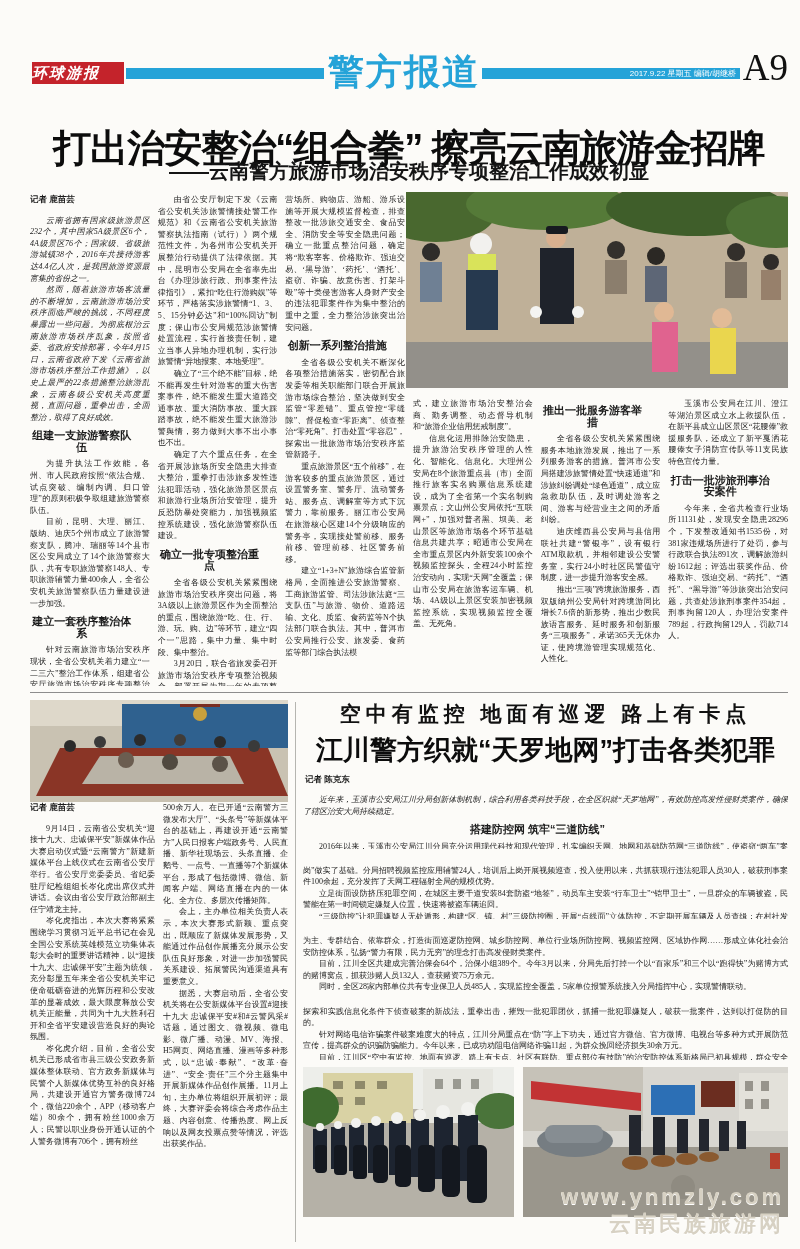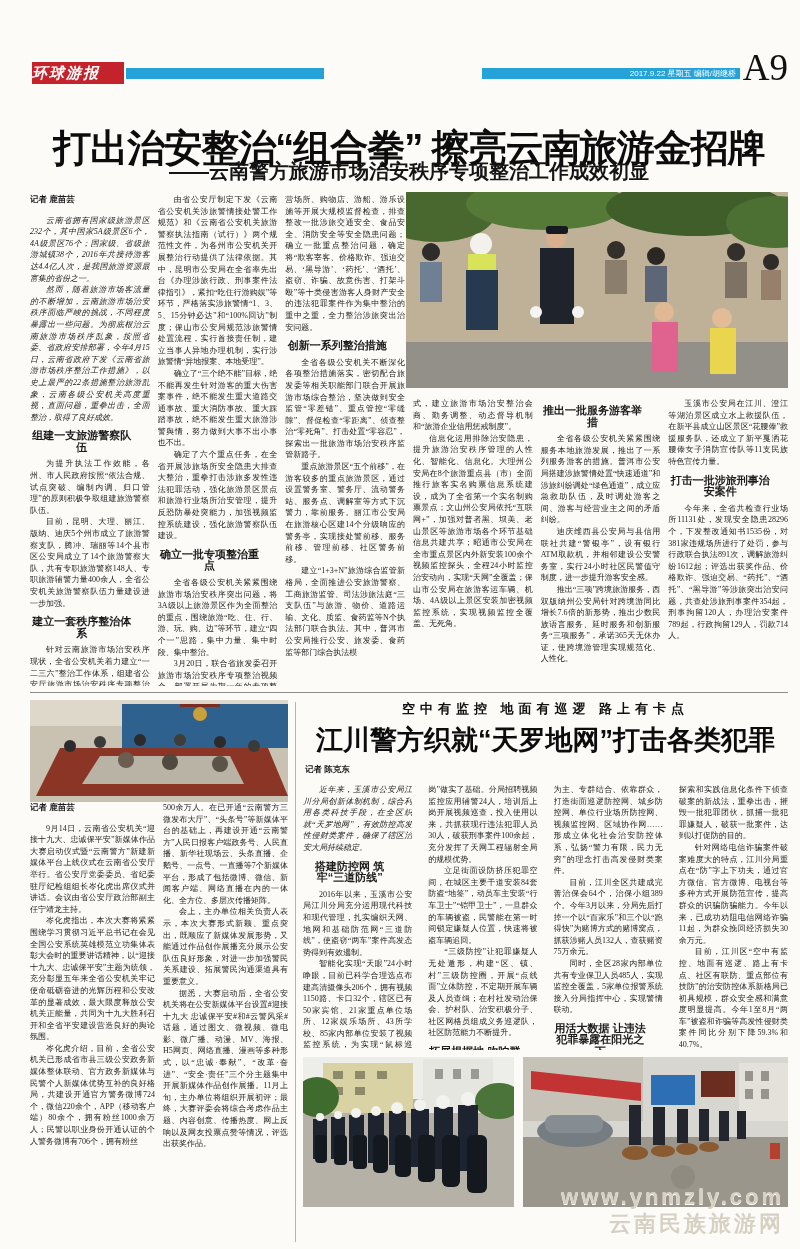--- a/index.html
+++ b/index.html
@@ -39,42 +39,43 @@
   
   .left-art{position:absolute;left:30px;top:700px;width:258px;height:545px;overflow:hidden;}
   .photo-conf{display:block;width:258px;height:102px;}
   .lheadline{margin:9px 0 6px 0;text-align:center;font-family:"Liberation Sans",sans-serif;
         font-weight:900;font-size:20px;line-height:26px;color:#0d0d0d;}
   .left-cols{display:flex;gap:8px;height:352px;overflow:hidden;}
   .lcol{flex:1 1 0;overflow:hidden;font-size:8px;line-height:11.6px;text-align:justify;}
   
   .right-art{position:absolute;left:303px;top:700px;width:485px;height:545px;overflow:hidden;}
   .kicker{text-align:center;font-family:"Liberation Sans",sans-serif;font-weight:800;
-        font-size:13px;letter-spacing:5px;color:#111;margin:0;}
+        font-size:21px;letter-spacing:5px;color:#111;margin:0;}
   .rheadline{text-align:center;font-family:"Liberation Sans",sans-serif;font-weight:900;
         font-size:27px;color:#0c0c0c;margin:4px 0 6px 0;}
   .rbyline{font-weight:bold;font-size:8.5px;font-family:"Liberation Sans",sans-serif;margin:0 0 8px 2px;}
-  .right-cols{display:flex;gap:16px;height:266px;overflow:hidden;}
+  .right-cols{display:flex;gap:16px;height:266px;overflow:hidden;flex-direction:column;}
   .rcol{flex:1 1 0;overflow:hidden;font-size:8px;line-height:11.6px;text-align:justify;}
   .photo-row{display:flex;gap:9px;margin-top:7px;}
   .photo-riot{display:block;width:211px;height:150px;}
   .photo-k9{display:block;width:265px;height:150px;}
   
   .watermark{position:absolute;right:16px;top:1183px;text-align:right;
         font-family:"Liberation Sans",sans-serif;font-weight:700;font-size:22px;line-height:27px;
         color:#d7d1c3;letter-spacing:3px;text-shadow:0 1px 0 #fff;}
 </style>
 </head>
 <body>
 
 <div class="page">
 
   <div class="masthead">
     <div class="logo">环球游报</div>
     <div class="bar-left"></div>
+    <div class="section-title">警方报道</div>
     <div class="bar-right"><span>2017.9.22 星期五 编辑/胡继桥</span></div>
     <div class="pageno">A9</div>
   </div>
 
   <h1 class="headline">打出治安整治“组合拳” 擦亮云南旅游金招牌</h1>
   <div class="subtitle">——云南警方旅游市场治安秩序专项整治工作成效初显</div>
 
   <div class="main-cols" style="position:absolute;">
 
     <svg class="photo-main" viewBox="0 0 382 196" preserveAspectRatio="none">

